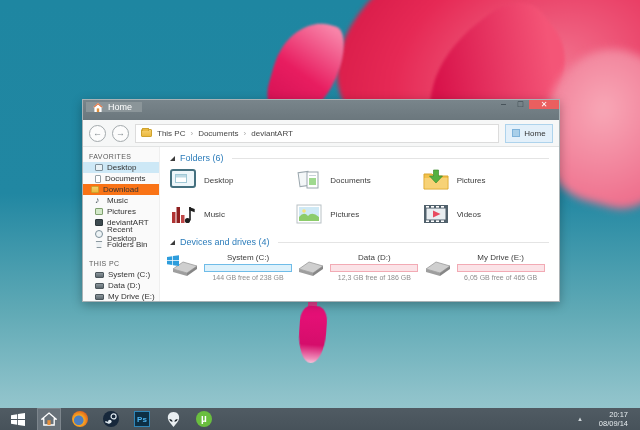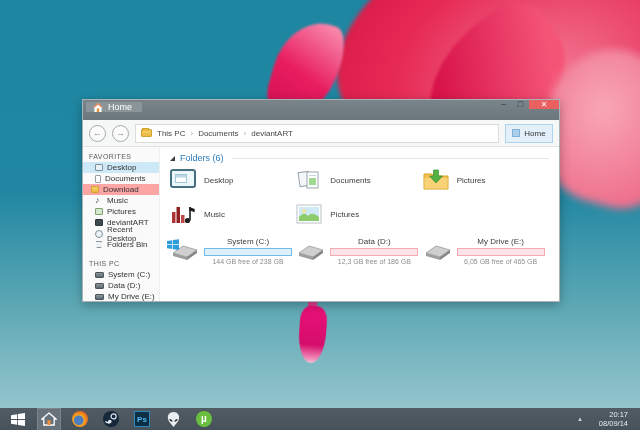--- a/index.html
+++ b/index.html
@@ -52,21 +52,21 @@
   .crumb-folder::before { content:""; position:absolute; left:0; top:-2px; width:5px; height:2px; background:#ecb93e; border:1px solid #cfa32e; border-bottom:none; border-radius:1px 1px 0 0; }
   .file-btn { width:48px; height:19px; background:#e3f0fa; border:1px solid #aed3ec;
     display:flex; align-items:center; justify-content:center; gap:4px; font-size:8px; color:#333; }
   .file-btn-square { width:8px; height:8px; background:#a9cfe9; border:1px solid #7fb3da; }
 
   .win-body { flex:1; display:flex; min-height:0; }
   .sidebar { width:77px; flex:0 0 77px; background:#fafafa; border-right:1px solid #efefef; padding-top:4px; overflow:hidden; }
   .side-header { font-size:7px; color:#5a5a5a; letter-spacing:.4px; padding:2px 6px 2px 6px; }
   .side-item { display:flex; align-items:center; gap:4px; padding:1px 2px 1px 12px; font-size:8px; color:#333; height:11px; }
   .side-item.selected { background:#cde8f6; }
-  .side-item.hovered { background:#fca5a5;padding-left:8px; }
+  .side-item.hovered { background:#f97316;padding-left:8px; }
   .side-gap { height:8px; }
   .sico { flex:0 0 auto; width:8px; height:7px; border:1px solid #7d8f9a; background:#e8f1f5; border-radius:1px; }
   .sico.doc { width:6px; height:8px; background:#fff; border-color:#97a2a8; }
   .sico.folder { background:linear-gradient(#f5cf6e,#ecb93e); border-color:#cfa32e; }
   .sico.music { border:none; background:none; width:8px; height:9px; color:#4c5a61; font-size:9px; line-height:9px; }
   .sico.pics { background:#d3e9c9; border-color:#7fa06f; }
   .sico.da { background:#3d4b50; border-color:#2c373b; }
   .sico.clock { border-radius:50%; width:8px; height:8px; background:#eef4f6; }
   .sico.bin { background:#eef2f4; border-color:#8b989f; clip-path:polygon(10% 0,90% 0,78% 100%,22% 100%); }
   .sico.drive { width:9px; height:6px; background:linear-gradient(#8b969c,#5f6a70); border-color:#4c565c; }
@@ -259,22 +259,45 @@
           </div>
           <div class="tile">
             <svg class="tile-icon" viewBox="0 0 26 22">
               <rect x="1" y="2" width="24" height="18" fill="#fff" stroke="#b9c2c6"></rect>
               <rect x="3" y="4" width="20" height="14" fill="#cfe9f5"></rect>
               <path d="M3 14 q5 -6 9 -1 q4 -5 11 1 v4 h-20 z" fill="#8ccc6a"></path>
               <circle cx="8" cy="8" r="1.8" fill="#f5e27a"></circle>
             </svg>
             <span class="tile-label">Pictures</span>
           </div>
-        </div>
-
+          <div class="tile">
+            <svg class="tile-icon" viewBox="0 0 26 22">
+              <rect x="1" y="2" width="24" height="18" fill="#51616c"></rect>
+              <rect x="3.5" y="5.5" width="19" height="11" fill="#e9eef1"></rect>
+              <g fill="#fff">
+                <rect x="3" y="3" width="3" height="1.6"></rect>
+                  <rect x="8" y="3" width="3" height="1.6"></rect>
+                <rect x="13" y="3" width="3" height="1.6"></rect>
+                  <rect x="18" y="3" width="3" height="1.6"></rect>
+                <rect x="3" y="17.4" width="3" height="1.6"></rect>
+                  <rect x="8" y="17.4" width="3" height="1.6"></rect>
+                <rect x="13" y="17.4" width="3" height="1.6"></rect>
+                  <rect x="18" y="17.4" width="3" height="1.6"></rect>
+              </g>
+              <path d="M10 7.5 l7.5 3.5 -7.5 3.5 z" fill="#e84a5f"></path>
+            </svg>
+            <span class="tile-label">Videos</span>
+          </div>
+        </div>
+
+        <div class="section-header">
+          <span class="tri"></span>
+          <span class="section-title">Devices and drives (4)</span>
+          <span class="section-rule"></span>
+        </div>
 
         <div class="drives-grid">
           <div class="drive-tile">
             <span class="drive-icon-wrap">
               <svg width="30" height="18" viewBox="0 0 30 18">
                 <path d="M3 10 L13 3 L27 7 L17 14 Z" fill="#cfcfcf" stroke="#9b9b9b" stroke-width="0.8"></path>
                 <path d="M3 10 L17 14 L17 17 L3 13 Z" fill="#9e9e9e"></path>
                 <path d="M17 14 L27 7 L27 10 L17 17 Z" fill="#868686"></path>
               </svg>
               <svg class="win-flag" width="12" height="12" viewBox="0 0 12 12">

